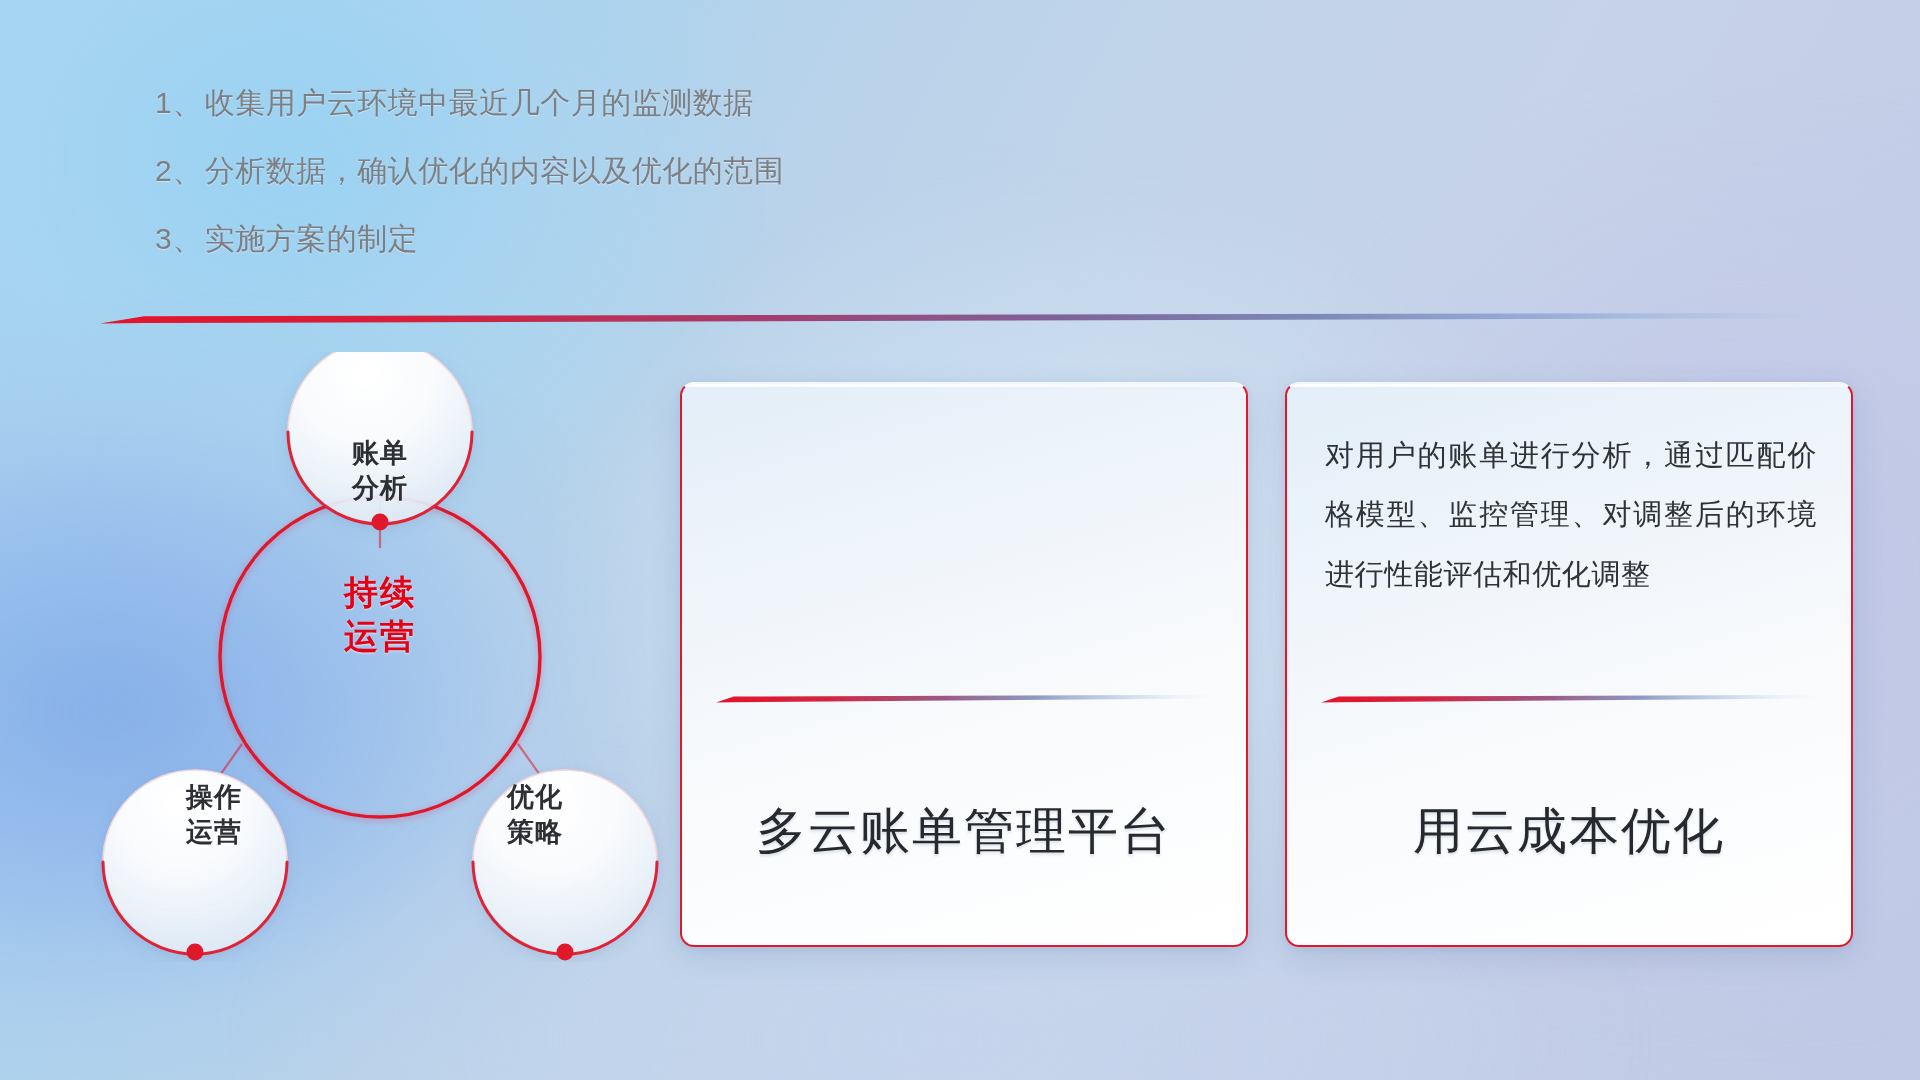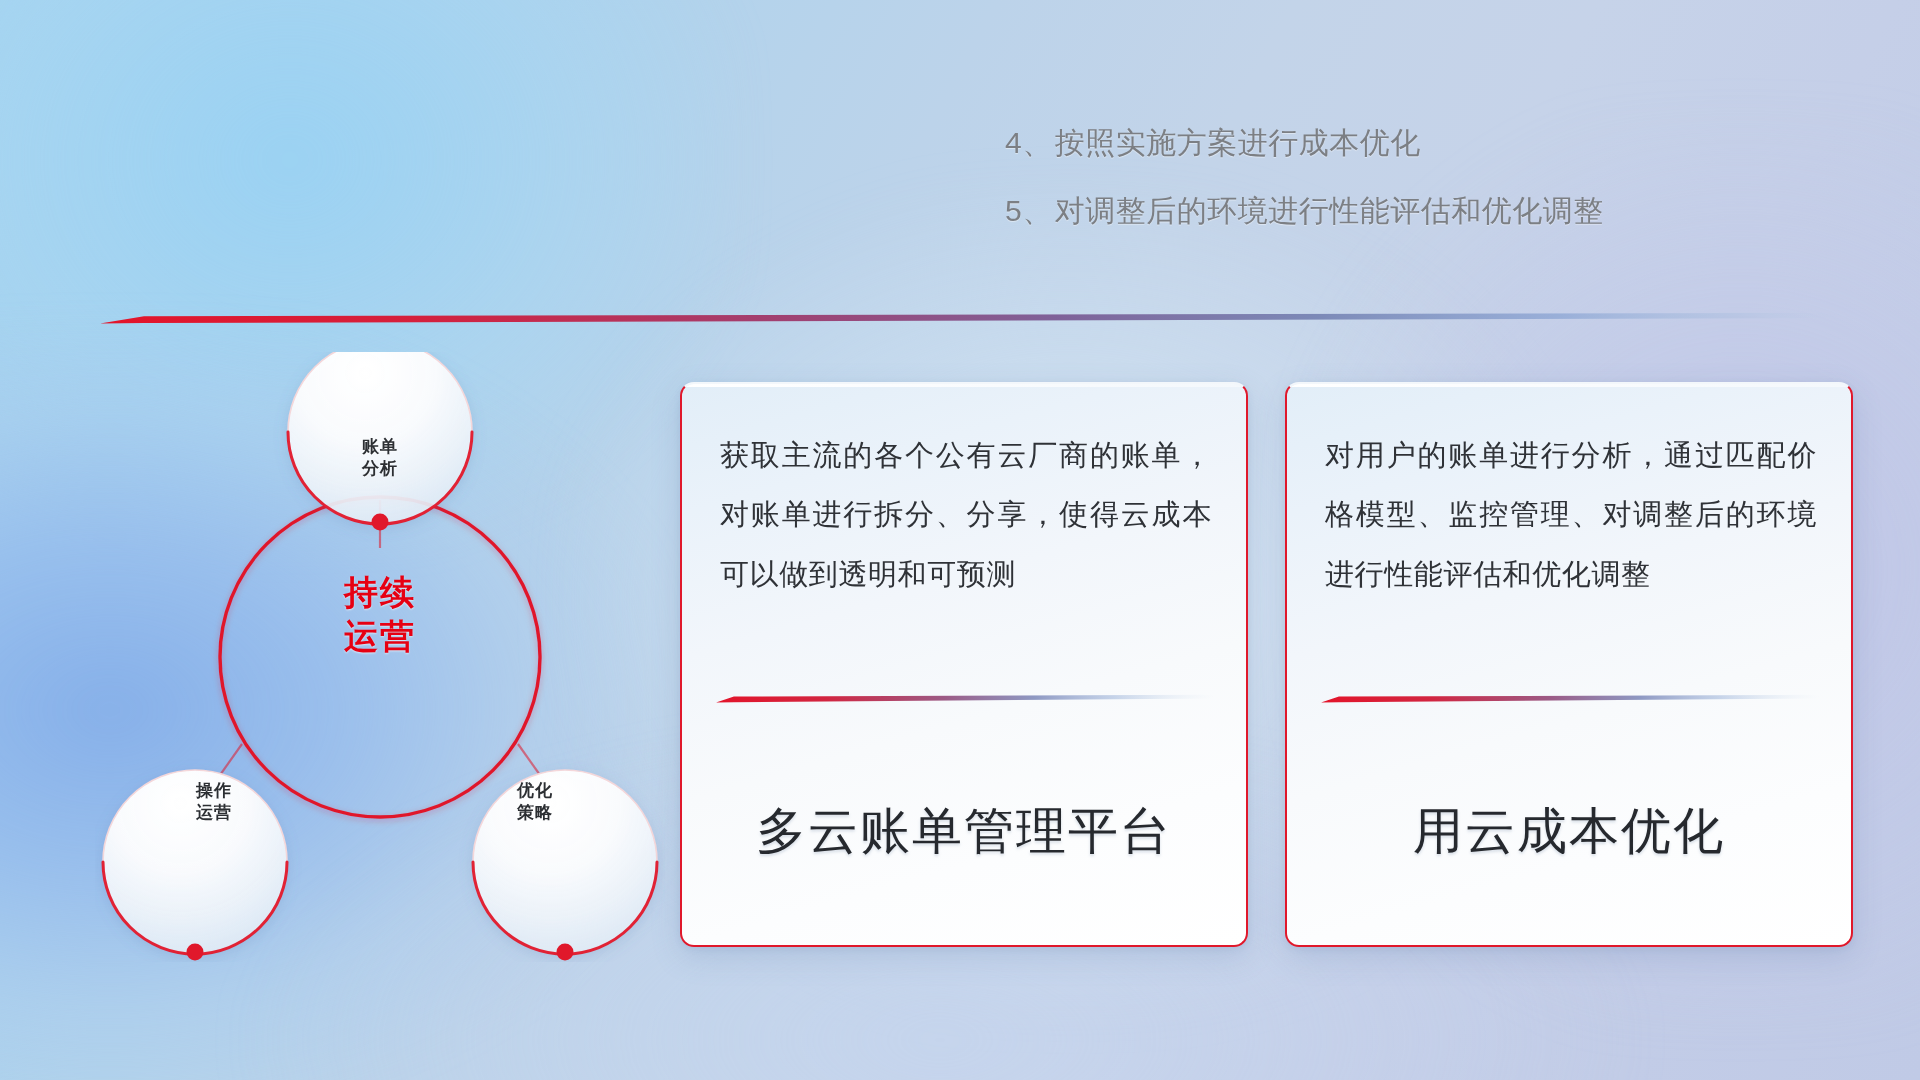--- a/index.html
+++ b/index.html
@@ -93,21 +93,21 @@
   
   #venn{
     position:absolute; left:95px; top:352px; width:570px; height:610px;
   }
   #venn svg{ display:block; width:100%; height:100%; }
   .venn-label{
     position:absolute;
     text-align:center;
     color:#2c2f33;
     font-weight:bold;
-    font-size:17px;
+    font-size:27px;
     line-height:1.28;
     letter-spacing:1px;
     white-space:pre-line;
     text-shadow:0 1px 1px rgba(255,255,255,.7);
   }
   #venn-label-top{ left:190px; top:84px; width:190px; }
   #venn-label-left{ left:24px; top:428px; width:190px; }
   #venn-label-right{ left:345px; top:428px; width:190px; }
   #venn-label-center{
     position:absolute; left:175px; top:218px; width:220px;
@@ -174,29 +174,32 @@
 
 <div id="bg-base"></div>
 <div id="bg-glow-topleft"></div>
 <div id="bg-glow-left"></div>
 <div id="bg-glow-center"></div>
 <div id="bg-glow-right"></div>
 <div id="bg-glow-bottom"></div>
 
 <div id="steps">
 
-
-  <div class="step-col" id="step-col-right">
+  <div class="step-col" id="step-col-left">
     <div class="step-item">
-      <span class="step-num">4、</span><span>按照实施方案进行成本优化</span>
+      <span class="step-num">1、</span><span>收集用户云环境中最近几个月的监测数据</span>
     </div>
     <div class="step-item">
-      <span class="step-num">5、</span><span>对调整后的环境进行性能评估和优化调整</span>
+      <span class="step-num">2、</span><span>分析数据，确认优化的内容以及优化的范围</span>
+    </div>
+    <div class="step-item">
+      <span class="step-num">3、</span><span>实施方案的制定</span>
     </div>
   </div>
+
 
 </div>
 
 <div id="divider-wrap">
   <svg viewBox="0 0 1740 14" preserveAspectRatio="none">
     <defs>
       <linearGradient id="gradDiv" x1="0" y1="0" x2="1" y2="0">
         <stop offset="0.00" stop-color="#e3142a" stop-opacity="1"></stop>
         <stop offset="0.18" stop-color="#d5203c" stop-opacity="1"></stop>
         <stop offset="0.38" stop-color="#a33e6e" stop-opacity="1"></stop>
@@ -259,21 +262,20 @@
 分析</div>
   <div class="venn-label" id="venn-label-left">操作
 运营</div>
   <div class="venn-label" id="venn-label-right">优化
 策略</div>
   <div id="venn-label-center">持续
 运营</div>
 </div>
 
 <div class="card" id="card-0">
-  <div class="card-body">获取主流的各个公有云厂商的账单，对账单进行拆分、分享，使得云成本可以做到透明和可预测</div>
   <div class="card-rule">
     <svg viewBox="0 0 500 10" preserveAspectRatio="none">
       <defs>
         <linearGradient id="gradCard0" x1="0" y1="0" x2="1" y2="0">
           <stop offset="0.00" stop-color="#e3142a" stop-opacity="1"></stop>
           <stop offset="0.22" stop-color="#d22540" stop-opacity="1"></stop>
           <stop offset="0.46" stop-color="#97527f" stop-opacity=".95"></stop>
           <stop offset="0.64" stop-color="#7480b4" stop-opacity=".80"></stop>
           <stop offset="0.80" stop-color="#8fa9d4" stop-opacity=".48"></stop>
           <stop offset="0.92" stop-color="#b3c8e2" stop-opacity=".18"></stop>

